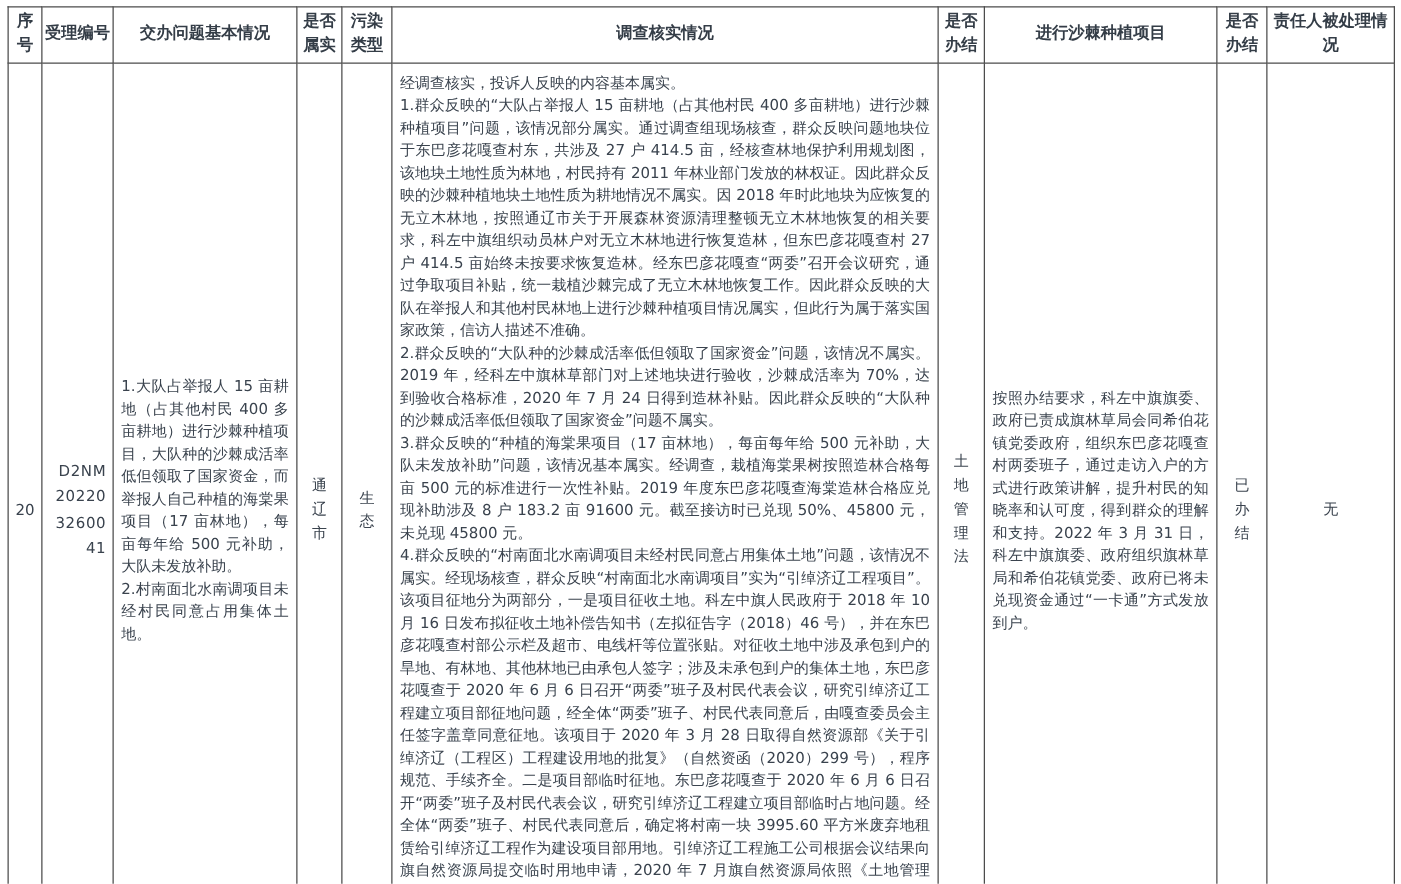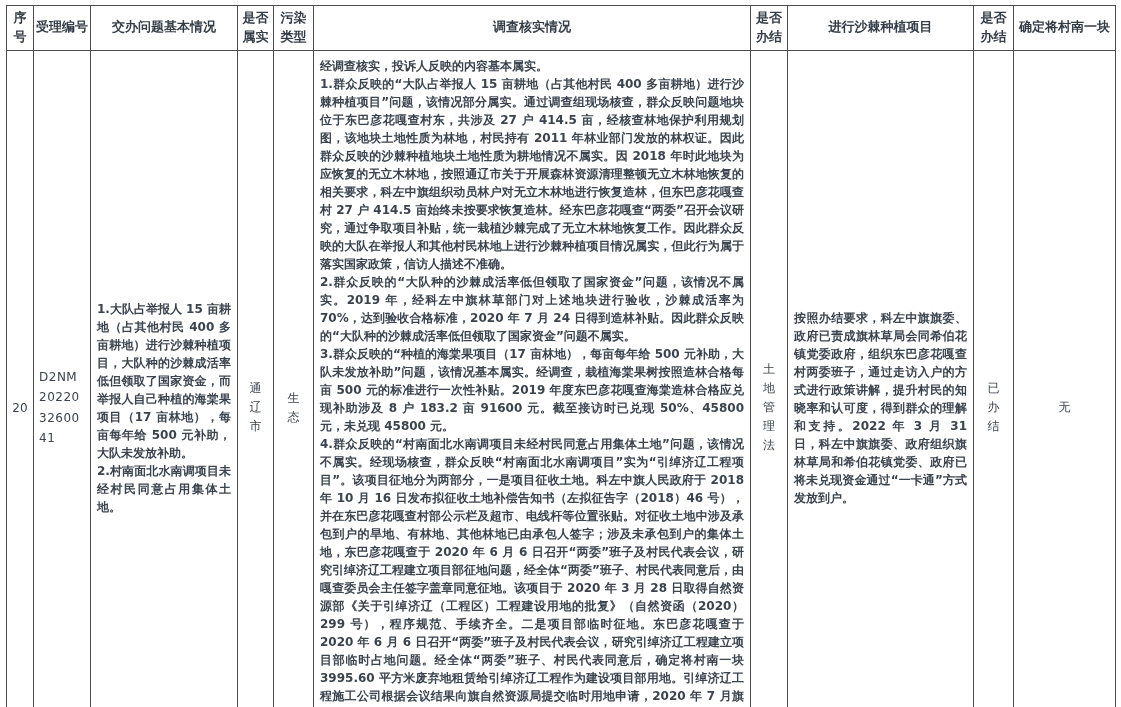--- a/index.html
+++ b/index.html
@@ -20,24 +20,24 @@
     overflow:hidden;
   }
   th{
     font-size:13px;font-weight:bold;text-align:center;
     line-height:1.45;padding:3px 2px;color:#343d47;
   }
   thead tr{height:42px;}
   td{font-size:12px;color:#3a434e;}
   td.center{text-align:center;padding:2px;}
   td.text-cell{padding:6px 6px;text-align:justify;line-height:18px;}
-  td.text-cell p{margin:0;font-weight:bold;}
+  td.text-cell p{margin:0;}
   .caseno{
     display:block;word-break:break-all;line-height:1.7;
-    text-align:left;letter-spacing:0.5px;padding:0 3px;
+    text-align:right;letter-spacing:0.5px;padding:0 3px;
   }
   .vcell{
     display:block;width:14px;margin:0 auto;word-break:break-all;
     line-height:1.6;text-align:center;
   }
 </style>
 </head>
 <body>
 
 <div class="page">
@@ -58,21 +58,21 @@
       <tr>
         <th>序号</th>
         <th>受理编号</th>
         <th>交办问题基本情况</th>
         <th>是否属实</th>
         <th>污染类型</th>
         <th>调查核实情况</th>
         <th>是否办结</th>
         <th>进行沙棘种植项目</th>
         <th>是否办结</th>
-        <th>确定将村南一块</th>
+        <th>责任人被处理情况</th>
       </tr>
     </thead>
     <tbody>
       <tr>
         <td class="center">
           <span>20</span>
         </td>
         <td class="center">
           <span class="caseno">D2NM202203260041</span>
         </td>

